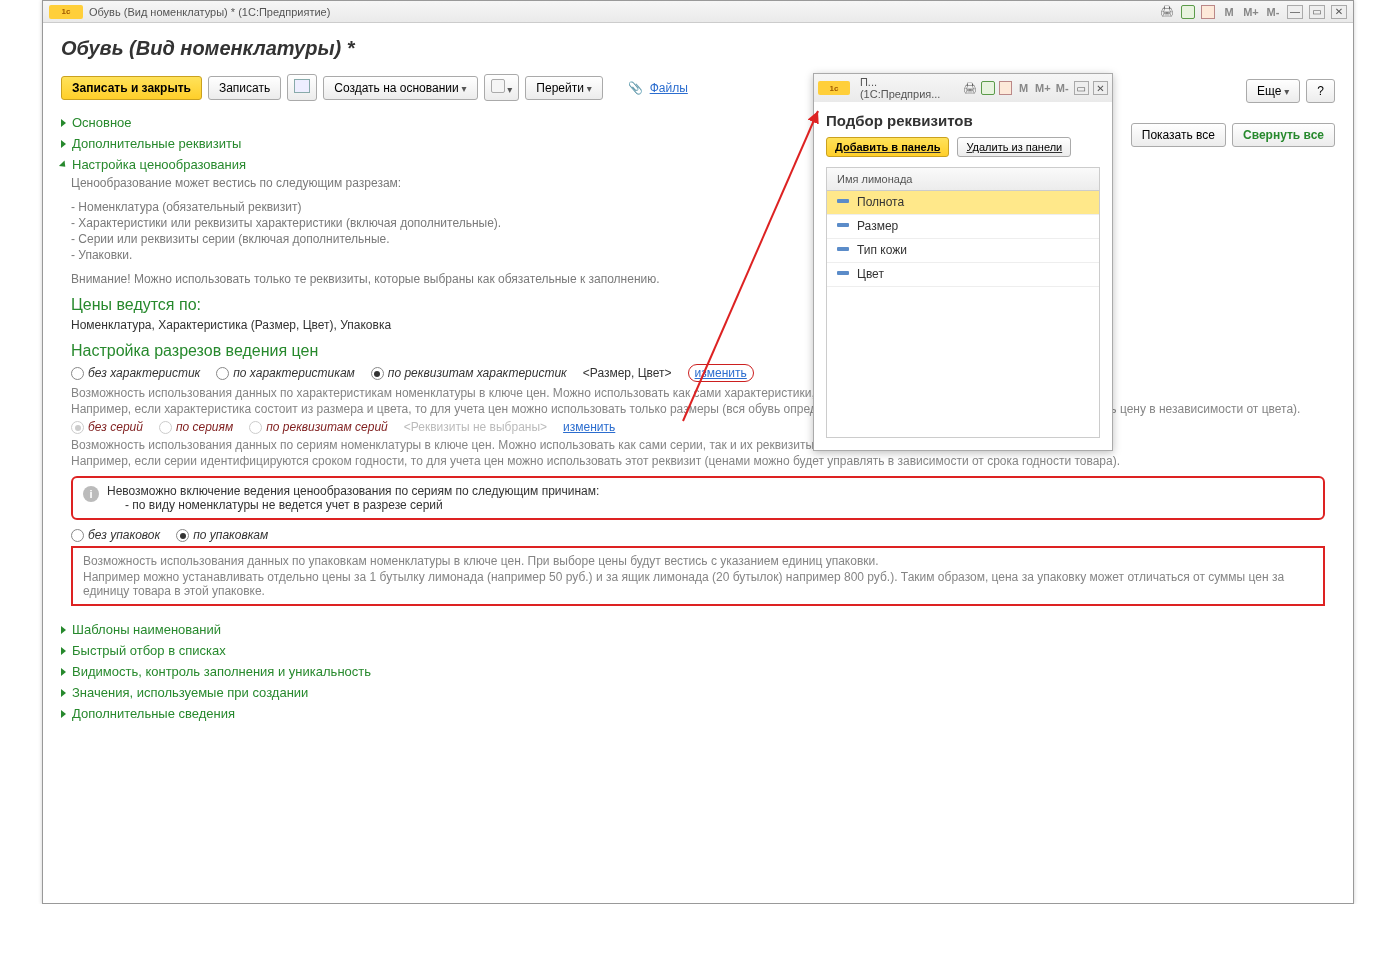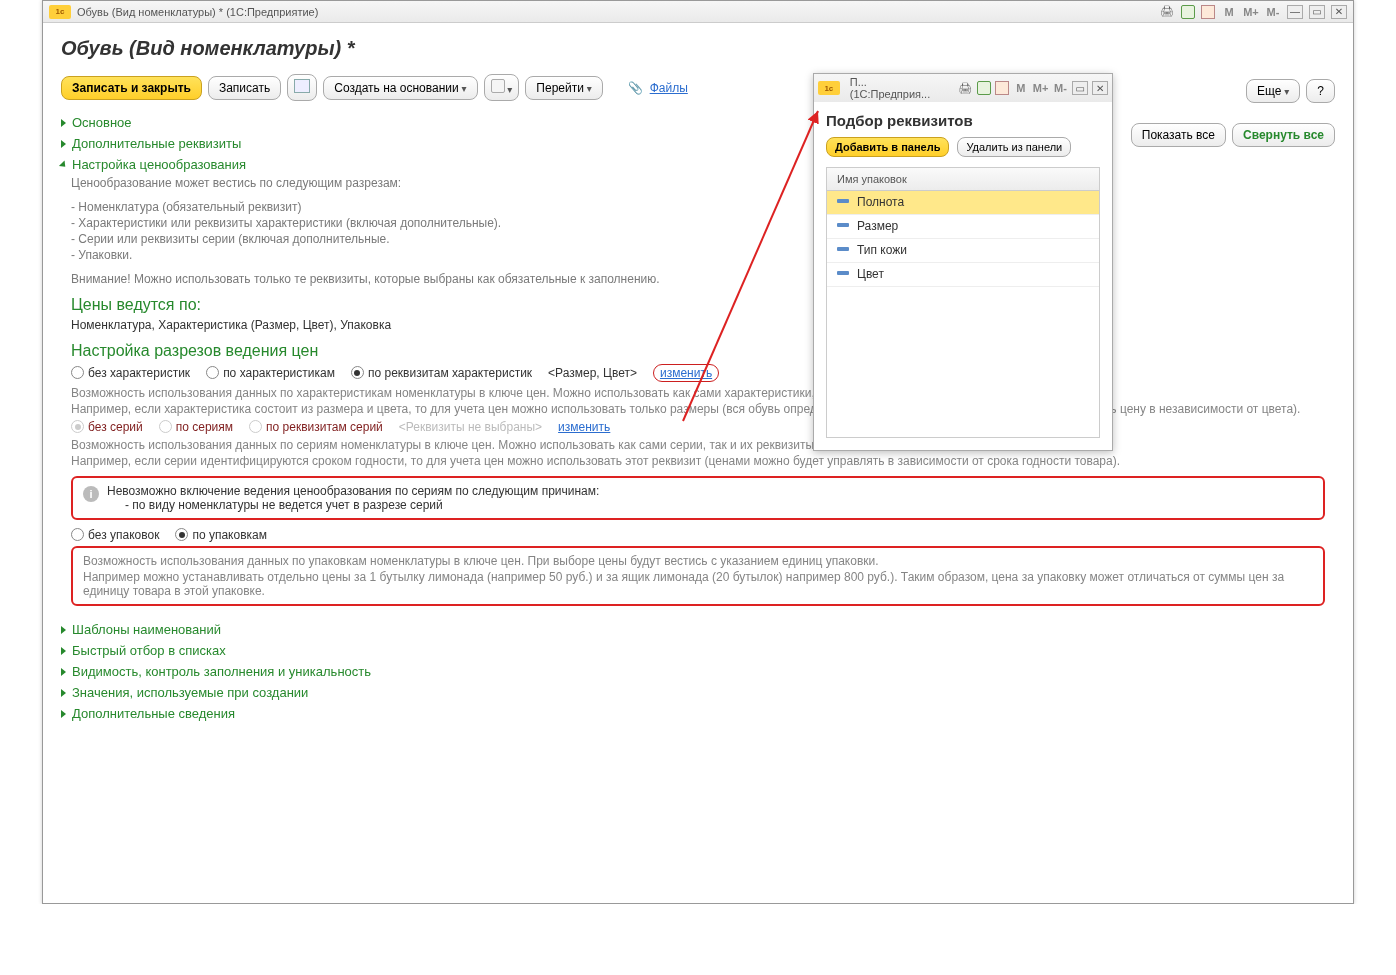--- a/index.html
+++ b/index.html
@@ -1,72 +1,72 @@
 <!DOCTYPE html>
 <html><head>
 <meta charset="utf-8">
 <style>
 * { box-sizing: border-box; margin: 0; padding: 0; }
 body { font-family: Arial, sans-serif; font-size: 12px; background: #fff; color: #333; }
 
 .window { width: 1312px; border: 1px solid #999; margin: 0 auto; background: #fff; box-shadow: 0 0 4px rgba(0,0,0,.2); position: relative; }
 .titlebar { display: flex; align-items: center; background: linear-gradient(#f6f6f6,#eaeaea); border-bottom: 1px solid #ccc; padding: 2px 6px; height: 22px; font-size: 11px; color: #555; }
-.title-ico { width: 22px; height: 14px; background: #ffcf3a; border-radius: 2px; margin-right: 6px; display: inline-flex; align-items:center; justify-content:center; font-size:8px; font-weight:bold; color:#a05a00;}
+.title-ico { width: 34px; height: 14px; background: #ffcf3a; border-radius: 2px; margin-right: 6px; display: inline-flex; align-items:center; justify-content:center; font-size:8px; font-weight:bold; color:#a05a00;}
 .titlebar .sp { flex: 1; }
 .titleicons { display: flex; gap: 6px; align-items:center; }
 .ti { width: 16px; height: 16px; display: inline-flex; align-items: center; justify-content: center; font-size: 11px; color: #555; }
 .ti.cal { border:1px solid #5b9b4a; border-radius:2px; background:#e8f3df; width:14px; height:14px;}
 .ti.cal2 { border:1px solid #b88; background:#fde9d9; width:14px; height:14px;}
 .mbtn { font-weight:bold; color:#888; font-size:11px;}
 .wbtn { width:16px; height:14px; border:1px solid #aaa; background:#eee; display:inline-flex; align-items:center; justify-content:center; font-size:10px;}
 
 .content { padding: 14px 18px 20px 18px; position: relative; min-height: 880px; }
 
 h1 { font-size: 20px; font-weight: bold; margin-bottom: 14px; font-style: italic; }
 
 .toolbar { display: flex; align-items: center; gap: 6px; margin-bottom: 14px; }
-.btn { border: 1px solid #aaa; border-radius: 8px; padding: 4px 10px; background: linear-gradient(#fff,#ececec); font-size: 12px; cursor: pointer; }
+.btn { border: 1px solid #aaa; border-radius: 3px; padding: 4px 10px; background: linear-gradient(#fff,#ececec); font-size: 12px; cursor: pointer; }
 .btn-yellow { background: linear-gradient(#ffe25a,#ffcf2a); border-color: #caa11f; font-weight: bold; }
 .btn-icon { padding: 4px 6px; }
 .dropdown-arrow::after { content: " ▾"; color:#555; font-size:10px;}
 a.link { color: #2b6dcf; text-decoration: underline; }
 
 .right-btns { position: absolute; right: 18px; top: 56px; display: flex; gap: 6px; }
 .right-btns2 { position: absolute; right: 18px; top: 100px; display: flex; gap: 6px; }
 .btn-greentxt { color: #27892d; font-weight:bold; }
 
 .section-head { color: #27892d; font-size: 13px; margin: 6px 0 4px 0; cursor: pointer; display:flex; align-items:center; gap:6px;}
 .section-head .arr { display:inline-block; width:0; height:0; border-left:5px solid #27892d; border-top:4px solid transparent; border-bottom:4px solid transparent;}
 .section-head.open .arr { transform: rotate(45deg); }
 
 .gray { color:#7a7a7a; }
 .body-text { margin: 2px 0 2px 10px; }
 .greenh { color:#27892d; font-size:16px; margin: 10px 0 4px 10px;}
 
 .radio-row { display:flex; align-items:center; gap:16px; margin:4px 0 4px 10px;}
-.radio-row .opt { display:flex; align-items:flex-start; gap:4px;}
+.radio-row .opt { display:flex; align-items:flex-end; gap:4px;font-style:italic;}
 .radio { width:13px; height:13px; border:1px solid #888; border-radius:50%; display:inline-flex; align-items:center; justify-content:center;}
 .radio.checked::after { content:""; width:6px; height:6px; background:#333; border-radius:50%;}
 .radio.disabled { border-color:#ccc;}
 .radio.disabled.checked::after { background:#ccc;}
 .opt.disabled { color:#7f1d1d;}
 .attr-tag { color:#333; }
 .red-pill { border:1px solid #cc1f1f; border-radius:10px; padding:1px 6px; display:inline-block;}
 
 .hint { color:#858585; font-size:12px; margin:2px 0 2px 10px;}
 
 .warn-box { border:2px solid #d22; border-radius:6px; padding:6px 10px; margin:8px 10px; display:flex; gap:8px; align-items:flex-start;}
 .warn-ico { width:16px; height:16px; border-radius:50%; background:#bbb; color:#fff; display:inline-flex; align-items:center; justify-content:center; font-size:11px; font-weight:bold; flex-shrink:0; margin-top:2px;}
-.info-box { border:2px solid #d22; border-radius:6px; padding:4px 10px; margin:4px 10px;}
+.info-box { border:2px solid #d22; border-radius:0; padding:4px 10px; margin:4px 10px;}
 
 .popup { position:absolute; top:50px; left:770px; width:300px; border:1px solid #aaa; background:#fff; box-shadow:0 2px 8px rgba(0,0,0,.25);}
 .popup .pt { display:flex; align-items:center; background:linear-gradient(#f6f6f6,#eaeaea); padding:2px 4px; font-size:11px; color:#555; gap:4px;}
 .popup .pt .sp{flex:1;}
 .popup h2 { font-size:15px; font-weight:bold; padding:10px 12px 8px;}
-.popup-tb { padding:0 12px 10px; display:flex; gap:8px;}
+.popup-tb { padding:0 12px 10px; display:flex; gap:8px;text-decoration:underline;}
 .popup .btn { font-size:11px; padding:3px 8px;}
 .popup-table { margin:0 12px 12px; border:1px solid #ccc;}
 .popup-th { background:linear-gradient(#fafafa,#ececec); border-bottom:1px solid #ccc; padding:5px 10px; font-size:11px; color:#555;}
 .popup-row { padding:4px 10px 5px 30px; border-bottom:1px solid #eee; position:relative;}
 .popup-row.sel { background:#ffe88a;}
 .popup-row::before { content:""; position:absolute; left:10px; top:8px; width:12px; height:4px; background:#5b8cc9; border-radius:1px;}
 .popup-body { height:150px;}
 
 .arrow-line { position:absolute; pointer-events:none;}
 
@@ -244,21 +244,21 @@
         <span class="ti mbtn">M-</span>
         <span class="wbtn">▭</span>
         <span class="wbtn">✕</span>
       </div>
       <h2>Подбор реквизитов</h2>
       <div class="popup-tb">
         <button class="btn btn-yellow">Добавить в панель</button>
         <button class="btn">Удалить из панели</button>
       </div>
       <div class="popup-table">
-        <div class="popup-th">Имя упаковок</div>
+        <div class="popup-th">Имя лимонада</div>
         <div class="popup-row sel">Полнота</div>
         <div class="popup-row">Размер</div>
         <div class="popup-row">Тип кожи</div>
         <div class="popup-row">Цвет</div>
         <div class="popup-body"></div>
       </div>
     </div>
 
     <svg class="arrow-line" style="left:620px; top:70px;" width="170" height="340">
       <defs>

